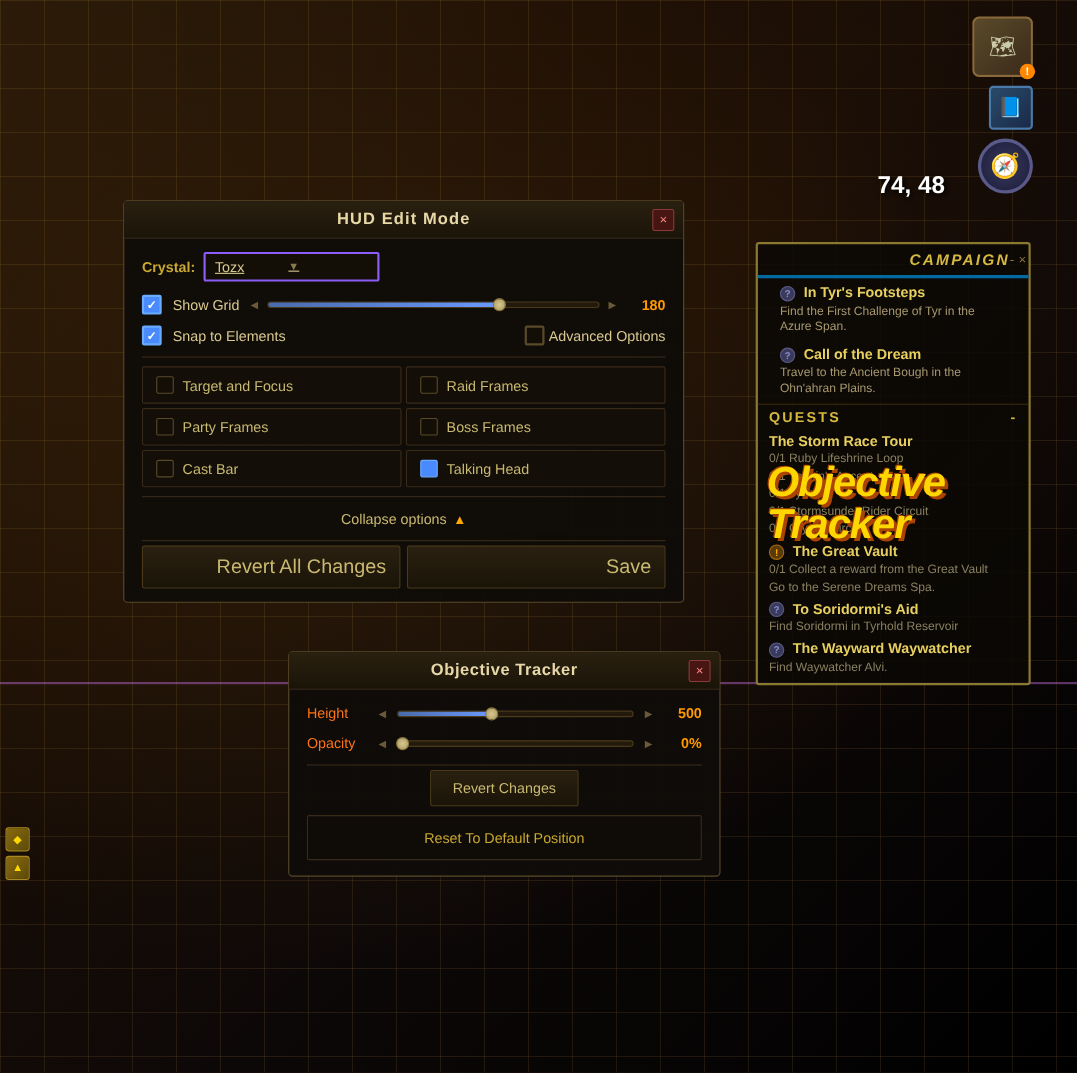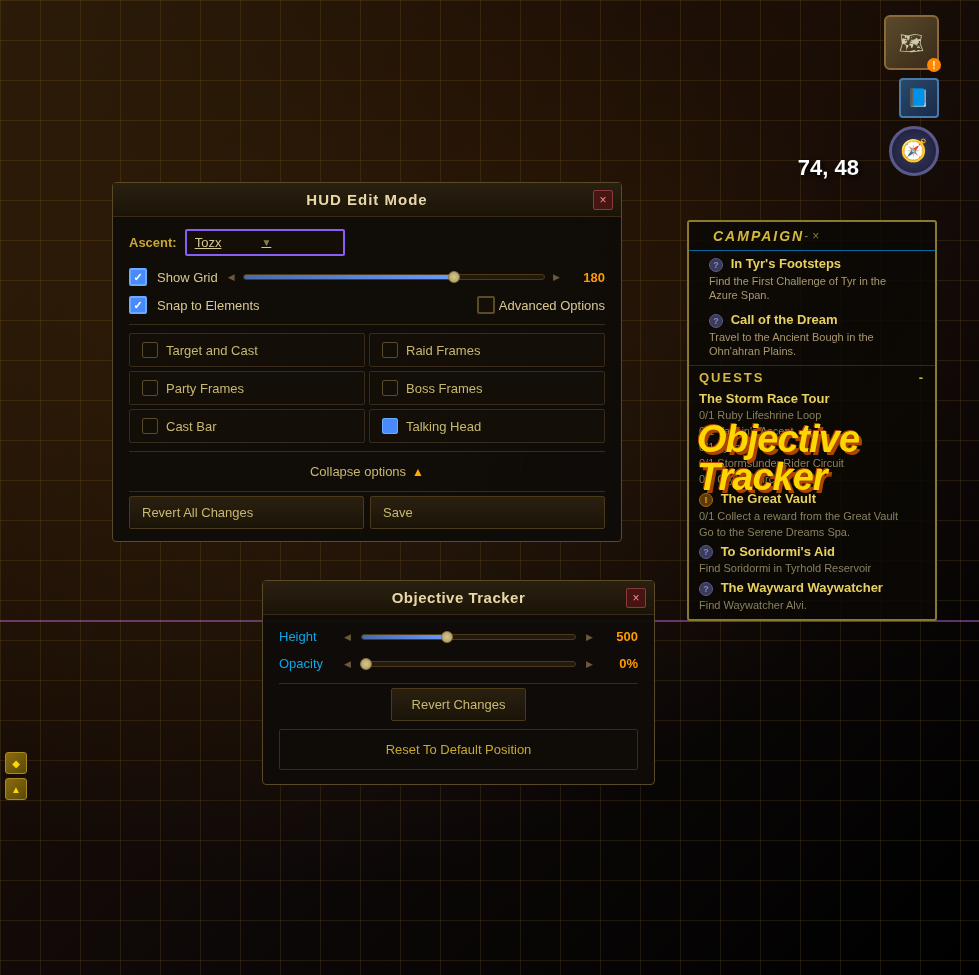--- a/index.html
+++ b/index.html
@@ -356,29 +356,29 @@
       gap: 6px;
       margin-top: 4px;
     }
 
     .action-btn {
       background: linear-gradient(180deg, #2a2010 0%, #1a1408 100%);
       border: 1px solid #4a3a1a;
       border-radius: 2px;
       padding: 8px 12px;
       color: #c8b870;
-      font-size: 13px;
-      cursor: pointer;
-      text-align: left;
+      font-size: 18px;
+      cursor: pointer;
+      text-align: right;
     }
 
     
     .obj-panel {
       position: absolute;
-      top: 580px;
+      top: 592px;
       left: 262px;
       width: 393px;
       background: rgba(15, 12, 8, 0.95);
       border: 1px solid #5a4a2a;
       border-radius: 4px;
     }
 
     .obj-panel-header {
       background: linear-gradient(180deg, #2a2010 0%, #1a1408 100%);
       padding: 8px 12px;
@@ -401,21 +401,21 @@
     }
 
     .obj-row {
       display: flex;
       align-items: center;
       gap: 10px;
       margin-bottom: 12px;
     }
 
     .obj-row-label {
-      color: #0ea5e9;
+      color: #f97316;
       font-size: 13px;
       min-width: 55px;
     }
 
     .obj-slider-track {
       flex: 1;
       height: 6px;
       background: rgba(40,30,15,0.8);
       border: 1px solid #4a3a1a;
       border-radius: 3px;
@@ -481,25 +481,25 @@
       width: 250px;
     }
 
     .obj-tracker-bg {
       background: rgba(10,8,5,0.85);
       border: 2px solid #8a7a30;
       border-radius: 3px;
     }
 
     .tracker-header {
-      padding: 6px 24px;
-      display: flex;
-      align-items: center;
-      justify-content: flex-start;
-      border-bottom: 1px solid #0369a1;
+      padding: 6px 2px;
+      display: flex;
+      align-items: center;
+      justify-content: flex-end;
+      border-bottom: 3px solid #0369a1;
     }
 
     .tracker-title {
       color: #d4b840;
       font-size: 14px;
       font-weight: bold;
       letter-spacing: 2px;
       text-transform: uppercase;
       font-style: italic;
     }
@@ -707,21 +707,21 @@
 
 <div class="hud-panel">
   <div class="hud-panel-header">
     <span class="hud-panel-title">HUD Edit Mode</span>
     <div class="close-btn">×</div>
   </div>
 
   <div class="hud-panel-body">
 
     <div class="layout-row">
-      <span class="layout-label">Ascent:</span>
+      <span class="layout-label">Crystal:</span>
       <div class="layout-dropdown">
         <span>Tozx</span>
         <span class="dropdown-arrow">▼</span>
       </div>
     </div>
 
     <div class="option-row">
       <div class="checkbox">
         <span class="checkbox-check">✓</span>
       </div>
@@ -746,21 +746,21 @@
         <div class="adv-checkbox"></div>
         <span class="adv-label">Advanced Options</span>
       </div>
     </div>
 
     <div class="separator-line"></div>
 
     <div class="modules-grid">
       <div class="module-btn">
         <div class="module-checkbox"></div>
-        <span>Target and Cast</span>
+        <span>Target and Focus</span>
       </div>
       <div class="module-btn">
         <div class="module-checkbox"></div>
         <span>Raid Frames</span>
       </div>
       <div class="module-btn">
         <div class="module-checkbox"></div>
         <span>Party Frames</span>
       </div>
       <div class="module-btn">

